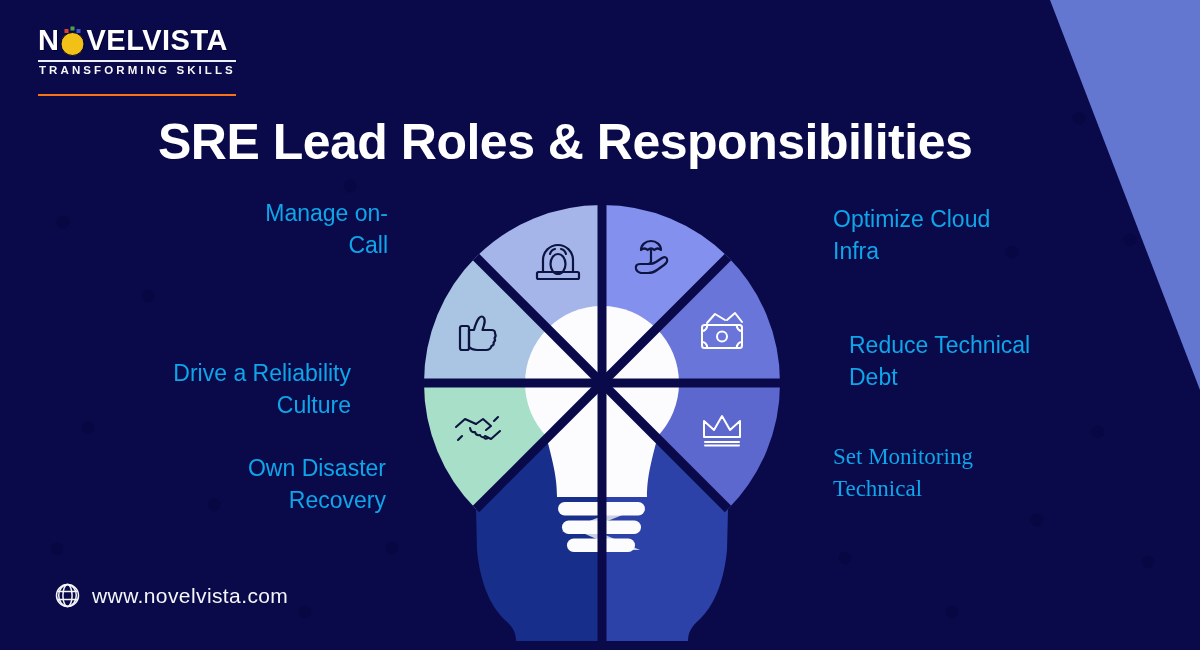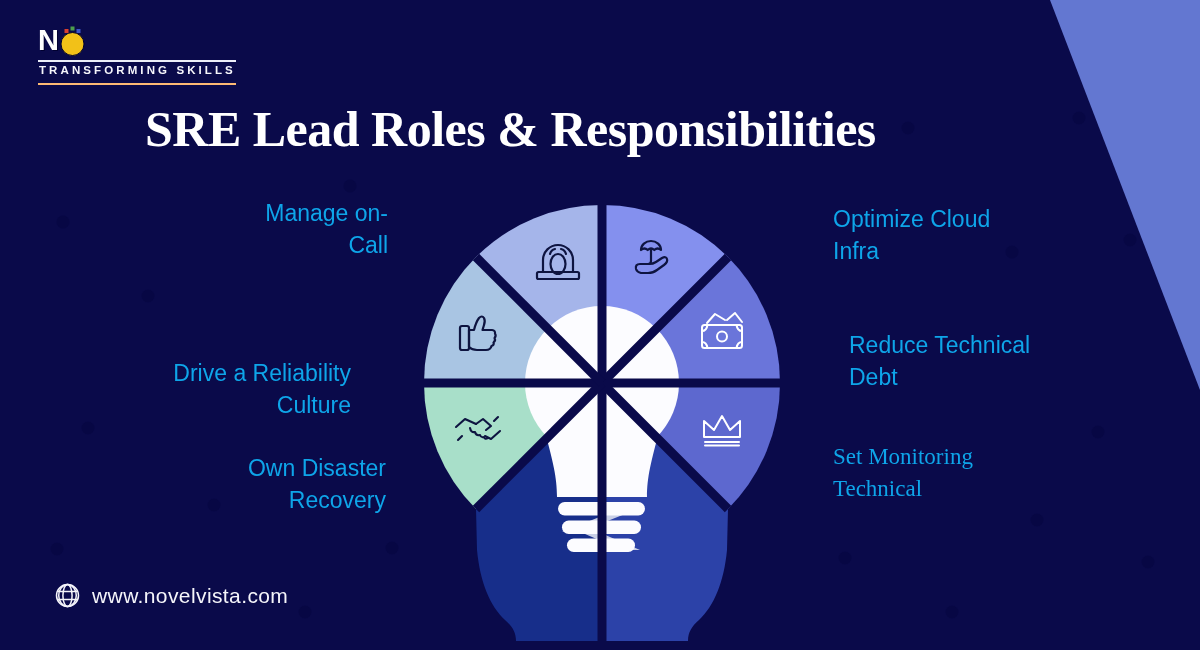--- a/index.html
+++ b/index.html
@@ -7,26 +7,26 @@
        font-family:"Liberation Sans", sans-serif;}
   .stage{position:relative;width:1200px;height:650px;}
   .scene{position:absolute;left:0;top:0;width:1200px;height:650px;display:block;}
 
   
   .logo{position:absolute;left:38px;top:24px;color:#fff;}
   .logo-line{display:flex;align-items:center;font-weight:bold;font-size:29px;
              letter-spacing:.5px;color:#fefefe;text-shadow:1px 1px 0 #000030;}
   .logo-ball{margin:0 1px;display:block;}
   .logo-tagline{margin-top:3px;font-size:11.5px;letter-spacing:3.1px;font-weight:bold;
-                color:#f6f6fb;border-top:2px solid #eceef8;border-bottom:2px solid #fdba74;
-                padding:2px 0 7px 1px;text-align:center;}
-
-  
-  .title{position:absolute;left:145px;top:100px;margin:0;width:910px;
-         font-size:50px;font-weight:bold;letter-spacing:-.5px;color:#ffffff;font-family:Liberation Serif, serif;}
+                color:#f6f6fb;border-top:2px solid #eceef8;border-bottom:2px solid #f97316;
+                padding:2px 0 18px 1px;text-align:center;}
+
+  
+  .title{position:absolute;left:145px;top:100px;margin:13px;width:910px;
+         font-size:50px;font-weight:bold;letter-spacing:-.5px;color:#ffffff;}
 
   
   .role{position:absolute;font-size:23px;line-height:32px;color:#0ea5e9;font-weight:400;}
   .role.left{text-align:right;}
   .role.right{text-align:left;}
   .role-manage{top:197px;right:812px;}
   .role-reliability{top:329px;right:849px;margin-top:28px;}
   .role-disaster{top:452px;right:814px;}
   .role-optimize{top:203px;left:833px;}
   .role-debt{top:329px;left:849px;}
@@ -152,20 +152,21 @@
 
   <header class="logo">
     <div class="logo-line">
       <span>N</span>
       <svg class="logo-ball" width="25" height="30" viewBox="-12.5 -17 25 30">
         <circle r="11.5" cy="1" stroke="#00002a" stroke-width="1" fill="#f2c118"></circle>
         <rect x="-8" y="-14" width="4" height="4" fill="#d8402e"></rect>
         <rect x="-2" y="-16.5" width="4" height="4" fill="#4d9e4d"></rect>
         <rect x="4" y="-14" width="4" height="4" fill="#3c55c8"></rect>
       </svg>
+      <span>VELVISTA</span>
     </div>
     <div class="logo-tagline">TRANSFORMING SKILLS</div>
   </header>
 
   <h1 class="title">SRE Lead Roles &amp; Responsibilities</h1>
 
   <div class="role left role-manage">
     <span>Manage on-</span>
     <span>Call</span>
   </div>

